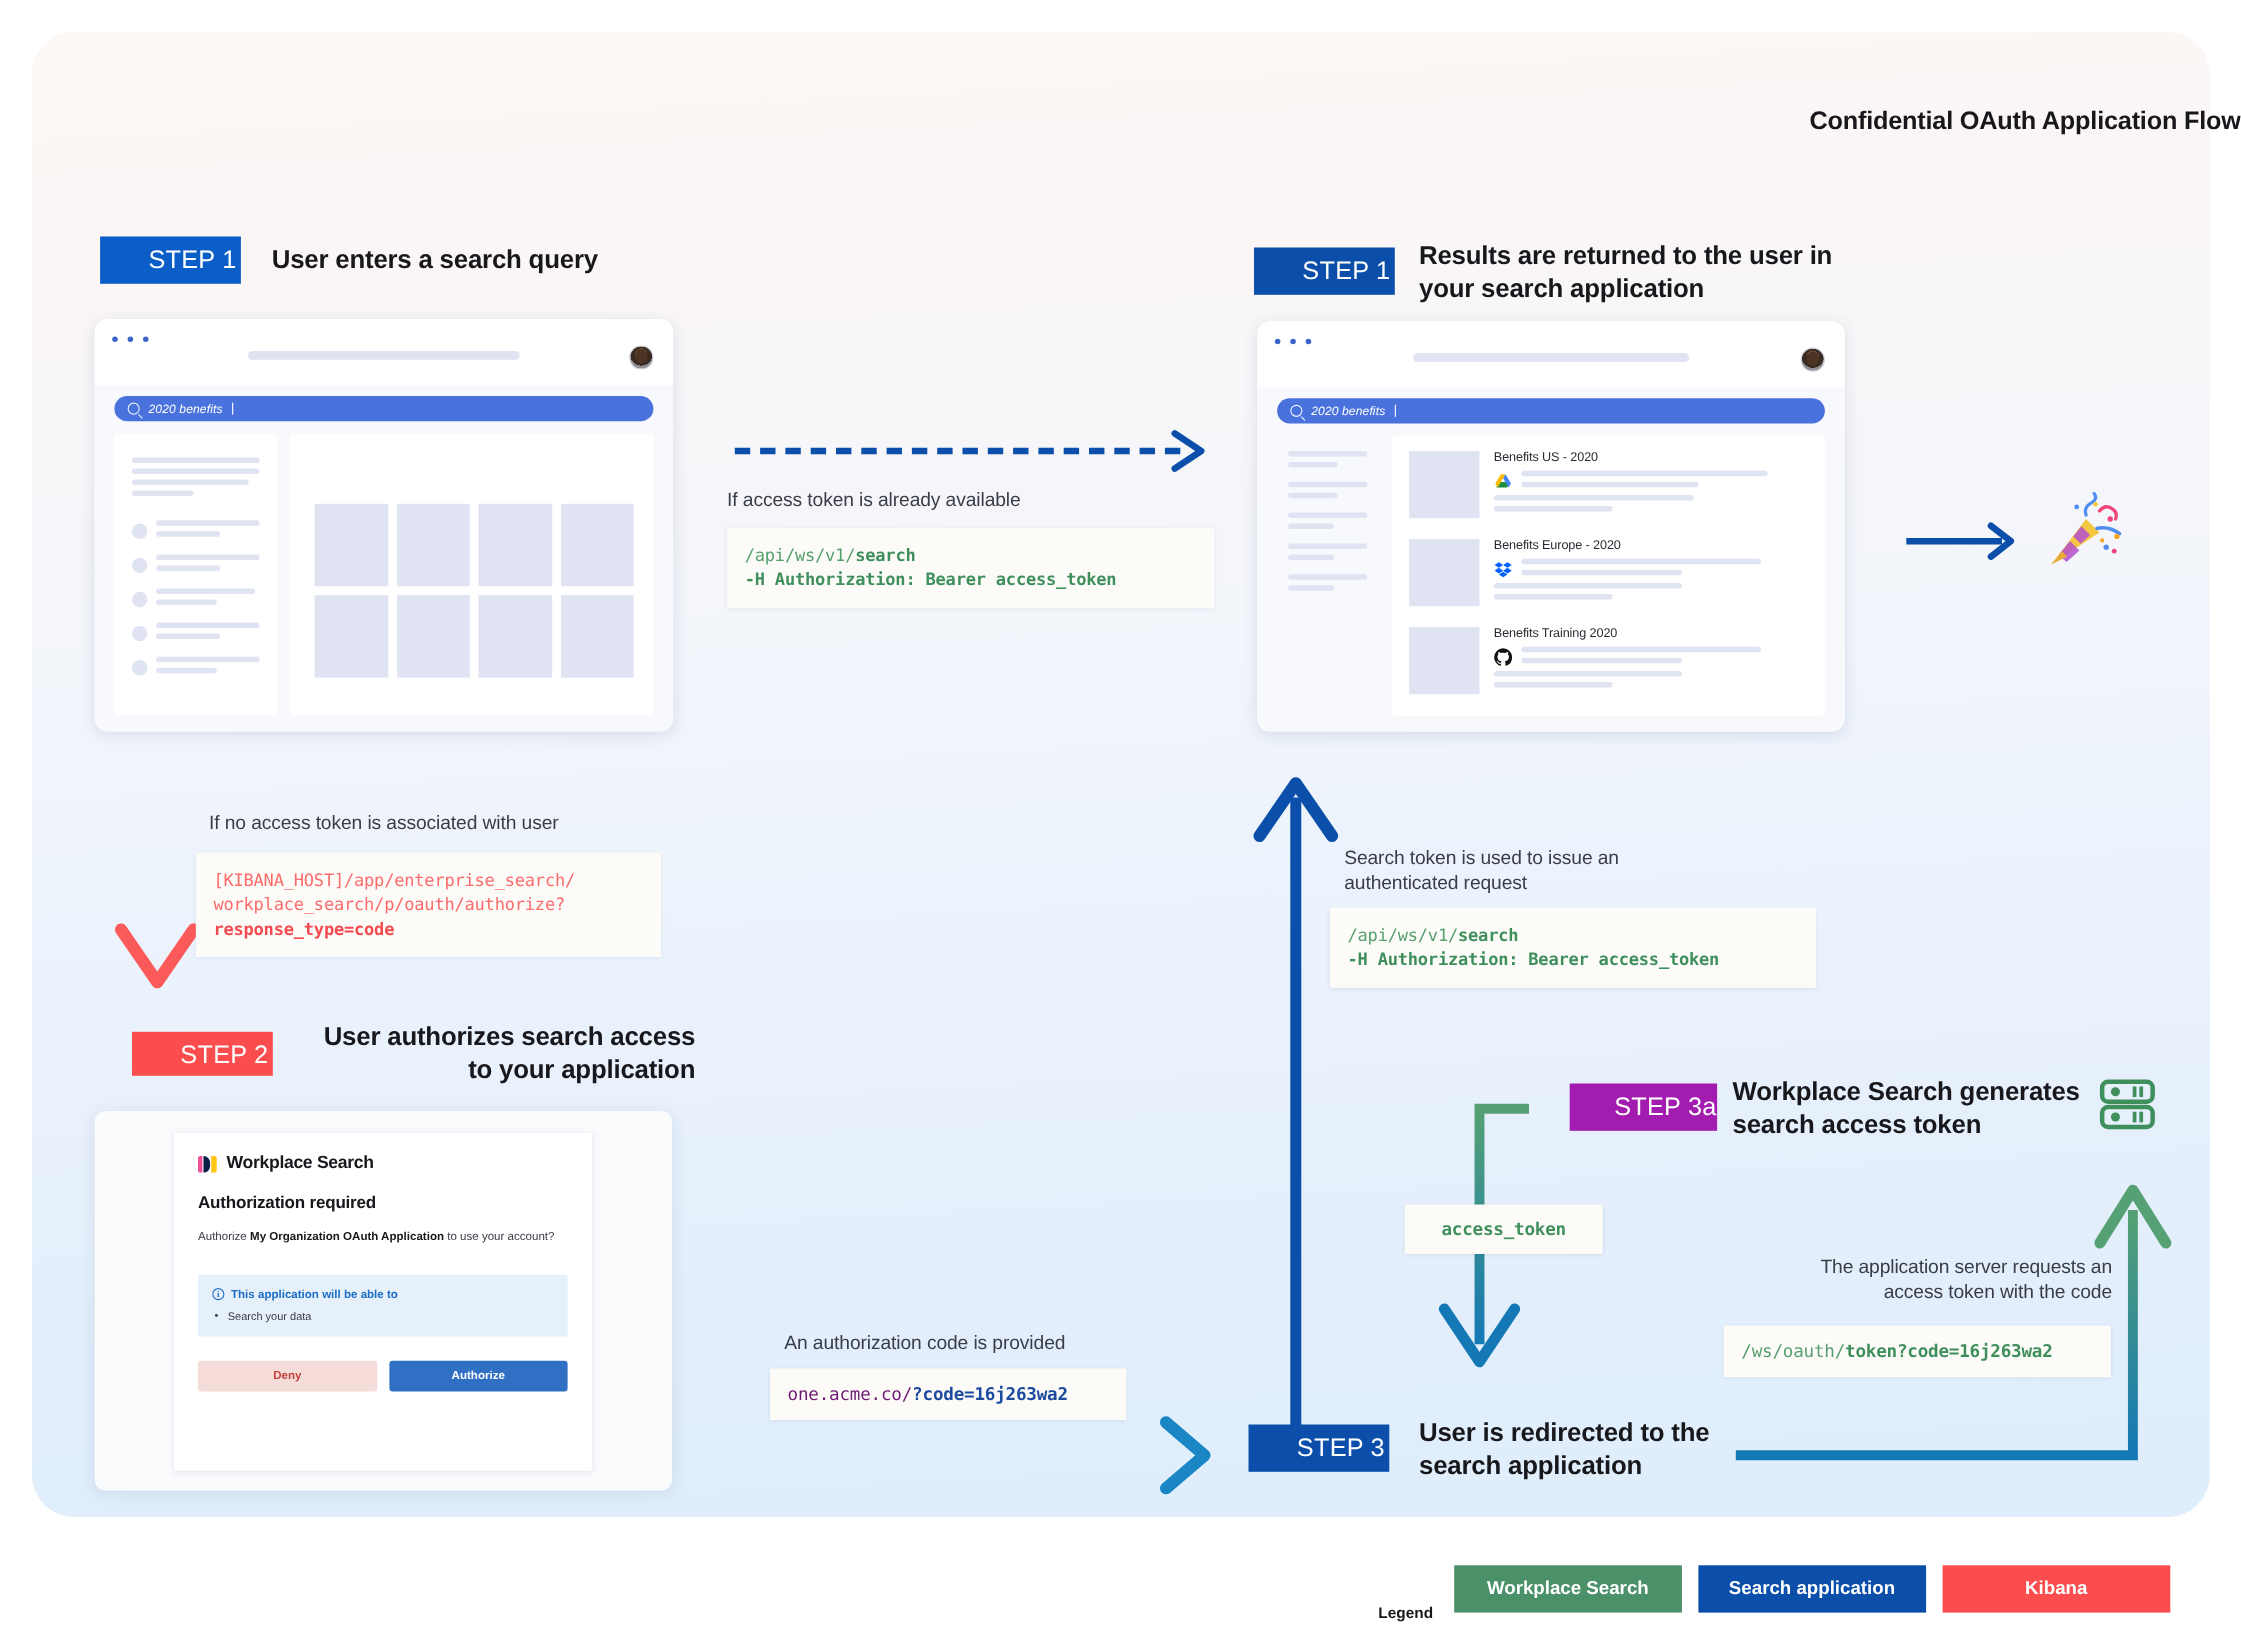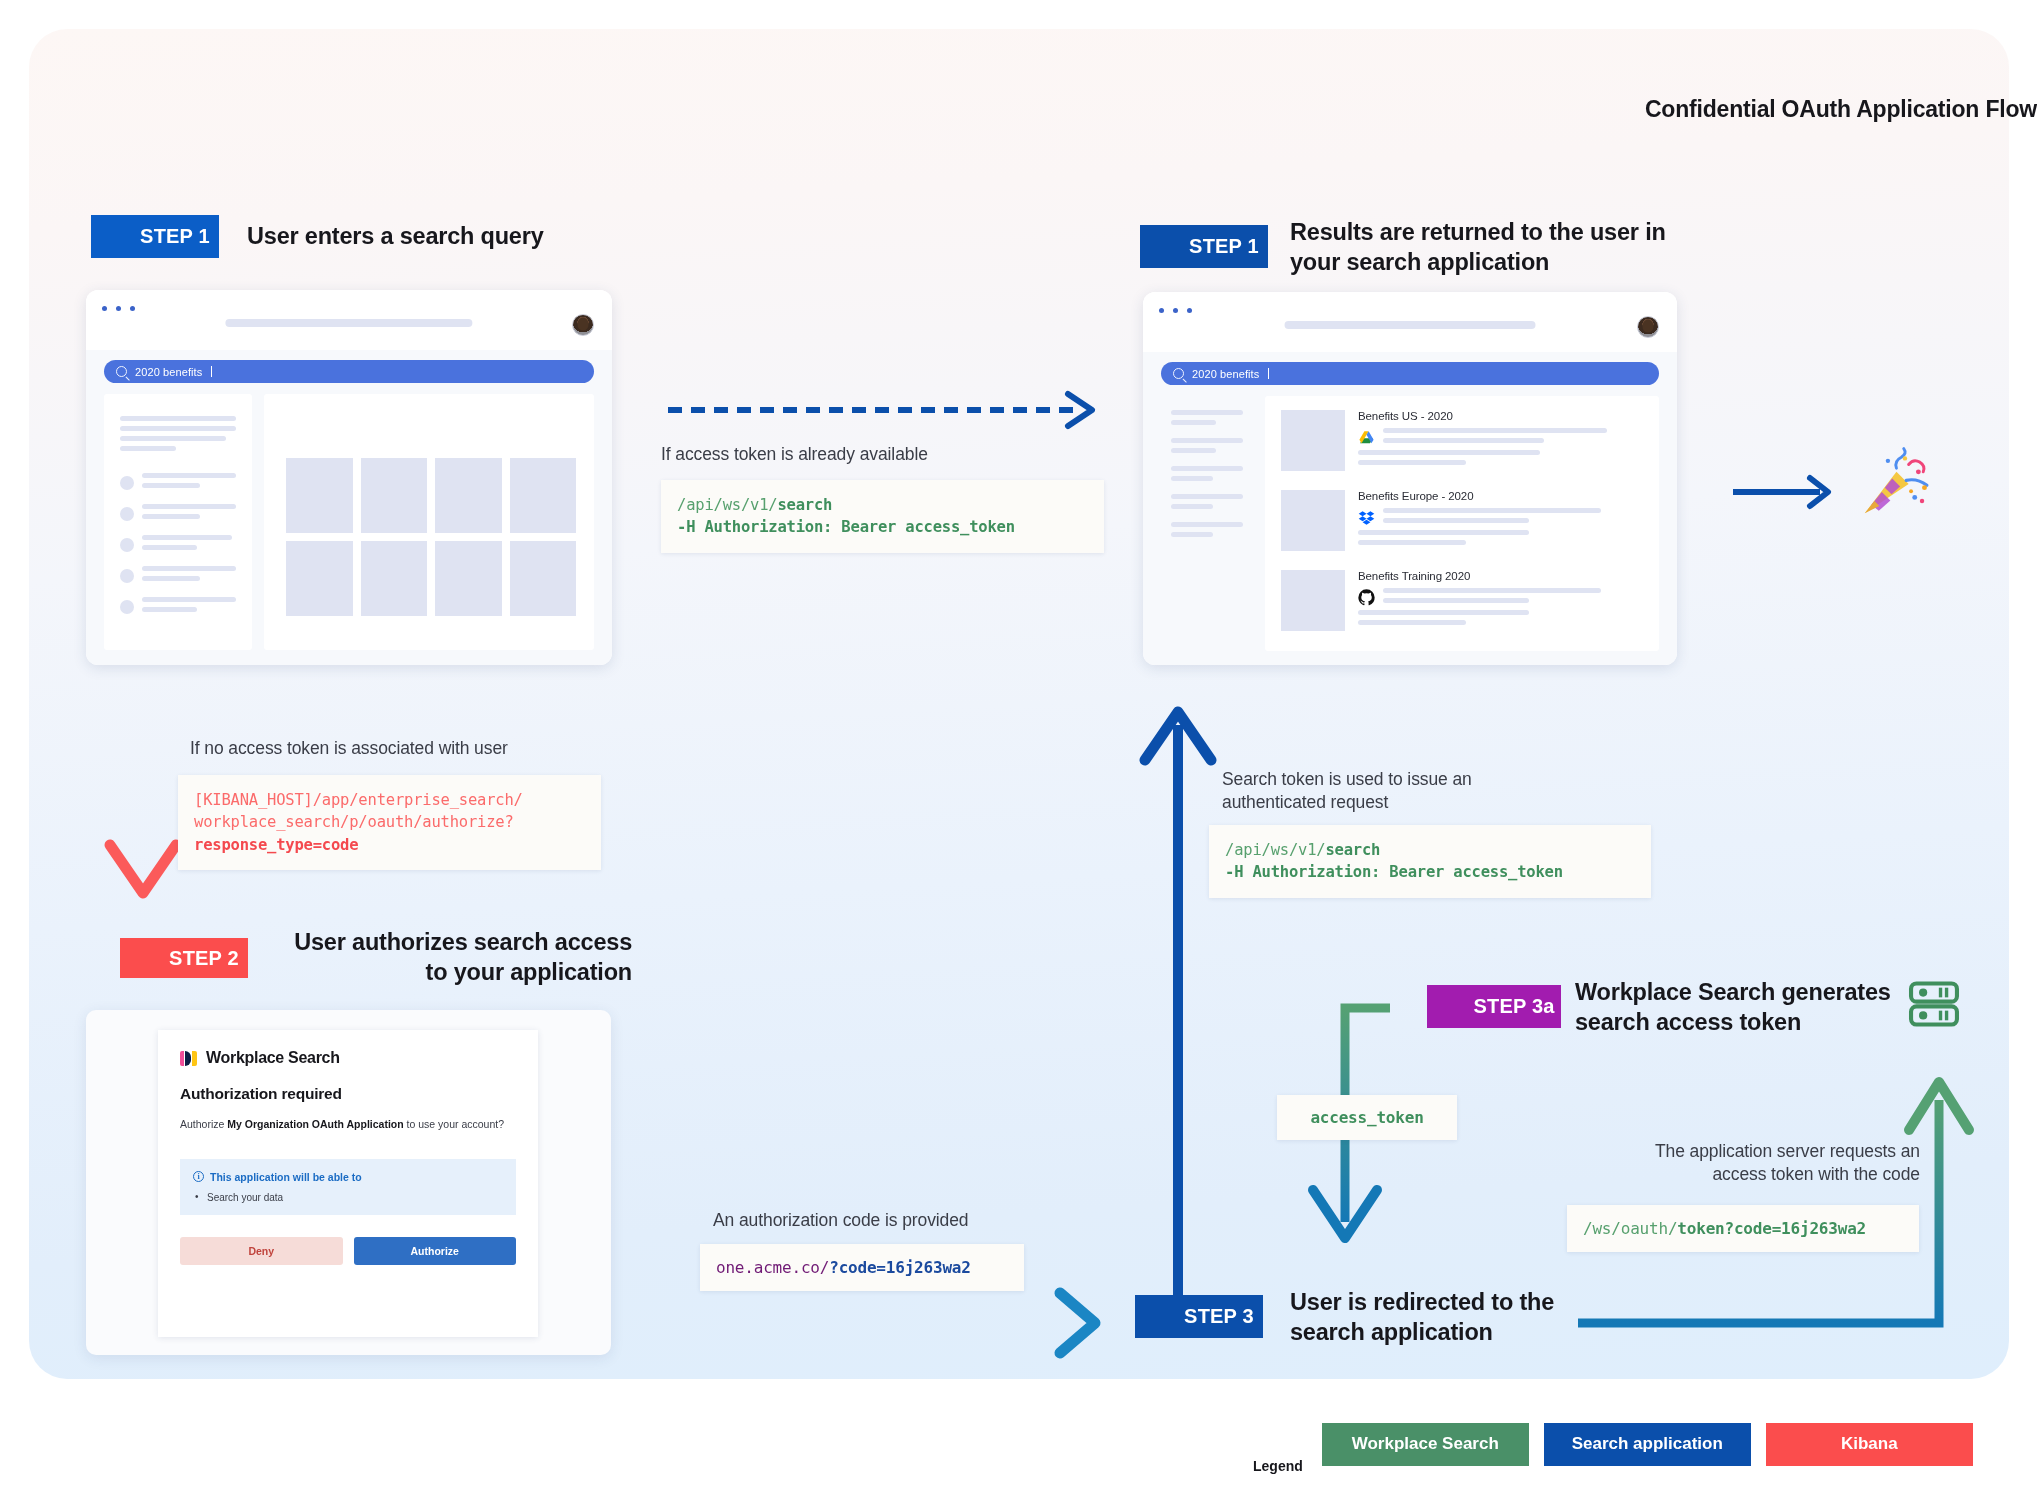--- a/index.html
+++ b/index.html
@@ -17,21 +17,21 @@
 
   
   .title {
     position: absolute; left: 0; top: 96px; width: 2037px; text-align: right;
     font-size: 23px; font-weight: bold; color: #17171c; letter-spacing: -0.2px;
   }
 
   
   .badge {
     position: absolute; display: flex; align-items: center; justify-content: center;
-    color: #fff; font-size: 20px; font-weight: bold; letter-spacing: .2px; padding-left: 40px;
+    color: #fff; font-size: 23px; font-weight: normal; letter-spacing: .2px; padding-left: 40px;
   }
   .badge.blue  { background: #0b5ec7; }
   .badge.blue2 { background: #0b4fab; }
   .badge.red   { background: #fb4d4d; }
   .badge.green { background: #a21caf; }
 
   .steptext {
     position: absolute; font-size: 23.5px; font-weight: bold; color: #17171c;
     line-height: 1.26; letter-spacing: -0.2px;
   }
@@ -64,21 +64,21 @@
     height: 23px; border-radius: 12px; background: #4a72dd; display: flex; align-items: center;
     padding: 0 12px; gap: 8px;
   }
   .searchbar .mag {
     width: 11px; height: 11px; border: 1.4px solid #eef2ff; border-radius: 50%; position: relative; flex: none;
   }
   .searchbar .mag::after {
     content: ""; position: absolute; right: -4px; bottom: -3px; width: 5px; height: 1.4px;
     background: #eef2ff; transform: rotate(45deg);
   }
-  .searchbar .q { color: #ffffff; font-size: 11px; letter-spacing: .1px; }
+  .searchbar .q { color: #ffffff; font-size: 11px; letter-spacing: .1px; font-style: italic; }
   .searchbar .caret { width:1px; height:11px; background:#fff; display:inline-block; margin-left:1px;}
 
   .panes { display: flex; gap: 12px; margin-top: 11px; }
   .pane { background: #fff; border-radius: 3px; }
   .pane.left { width: 148px; padding: 22px 16px; }
   .pane.right { flex: 1; }
 
   .ln { height: 5px; border-radius: 3px; background: #dfe3f2; margin-bottom: 5px; }
   .facet-group { margin-bottom: 22px; }
   .facet-row { display: flex; align-items: center; gap: 8px; margin-bottom: 11px; }

